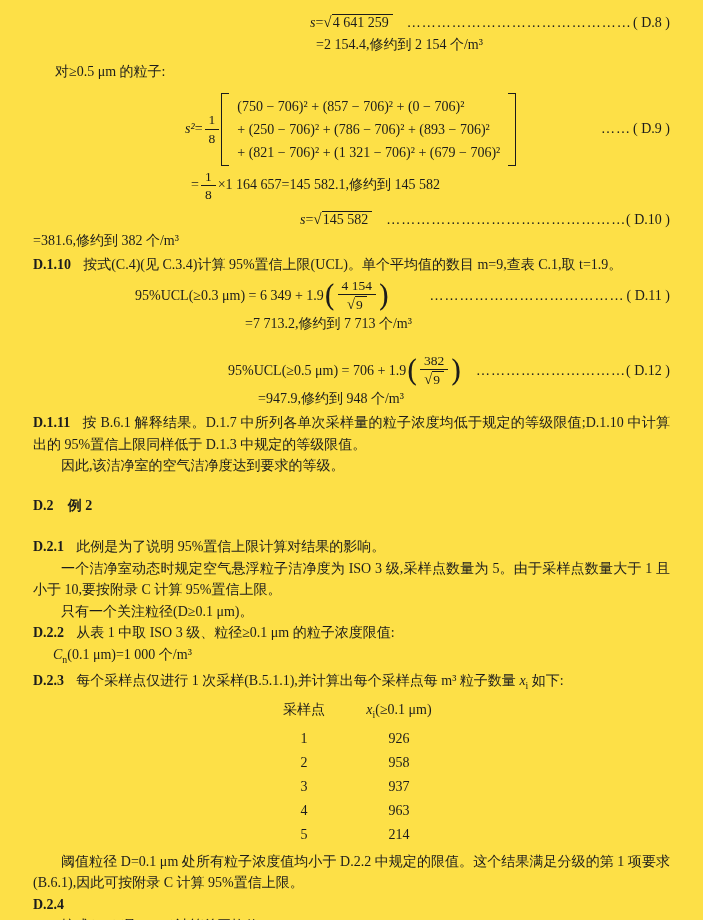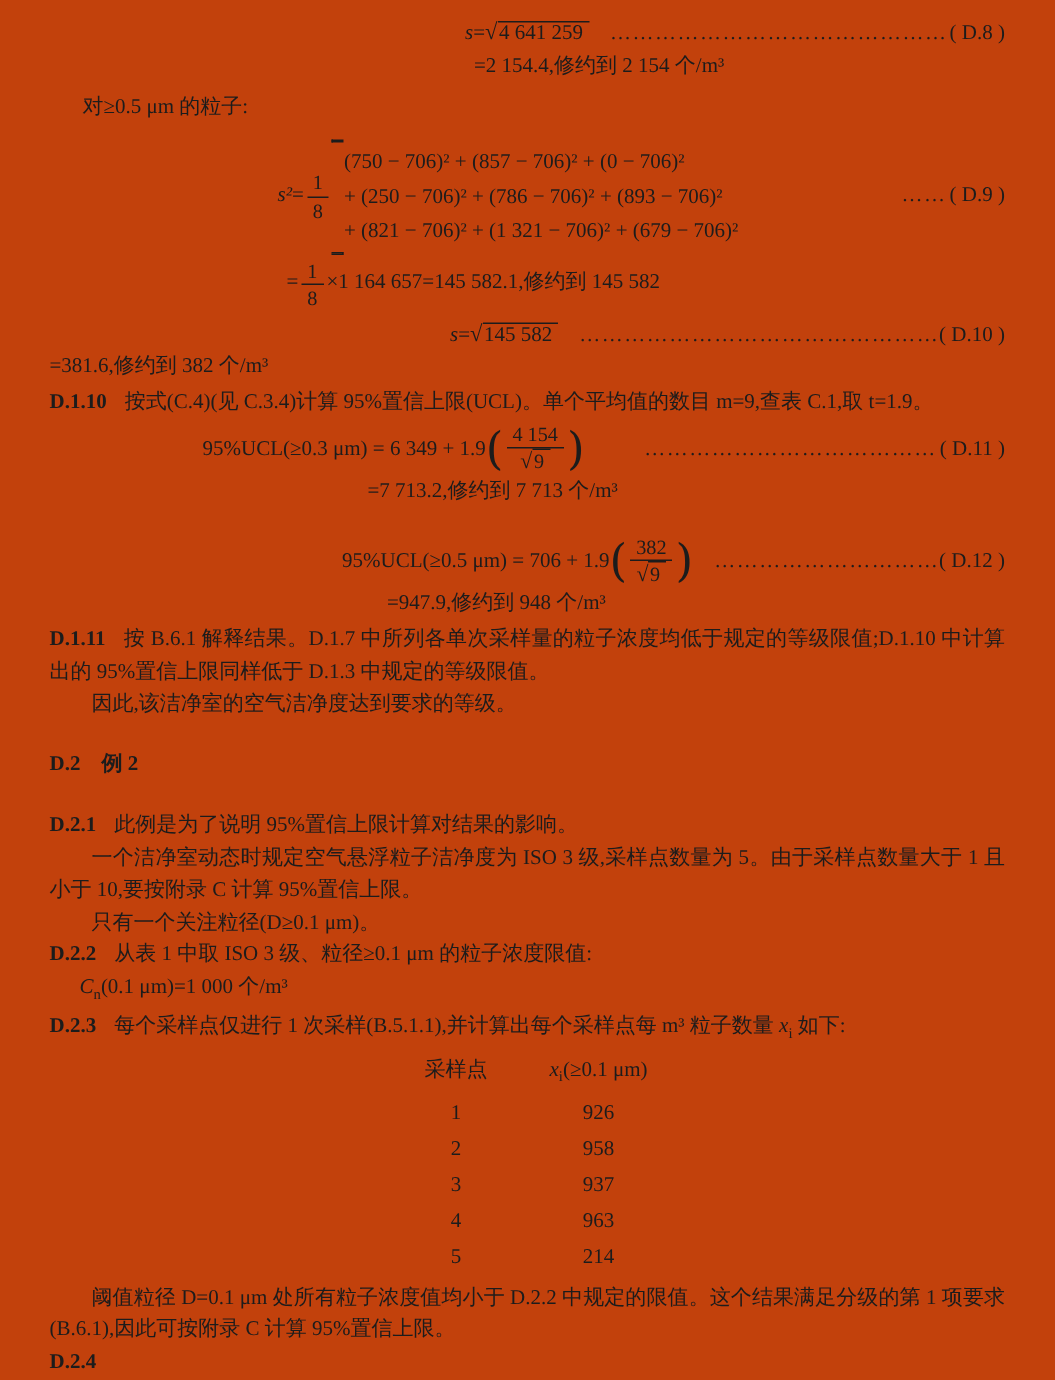--- a/index.html
+++ b/index.html
@@ -37,21 +37,21 @@
   .sbar { border-top:1.3px solid currentColor; padding:0 4px 0 1px; }
 
   
   .frac { display:inline-flex; flex-direction:column; vertical-align:middle;
           text-align:center; line-height:1.12; margin:0 2px; font-size:13.5px; }
   .frac .fn { border-bottom:1.2px solid currentColor; padding:0 4px 1px; }
   .frac .fd { padding-top:1px; }
   .bigp { font-size:215%; font-weight:400; line-height:0.9; font-family:"DejaVu Serif",serif; }
 
   
-  .mgroup { display:inline-flex; align-items:stretch;flex-direction:column; }
+  .mgroup { display:inline-flex; align-items:stretch; }
   .brk { width:7px; }
   .brk.l { border:1.6px solid #1c1c1c; border-right:none; }
   .brk.r { border:1.6px solid #1c1c1c; border-left:none; }
   .mat { display:flex; flex-direction:column; padding:3px 8px; row-gap:2px; }
   .mrow { white-space:nowrap; line-height:21px; }
 
   
   .d8row  { margin-top:4px;  margin-left:277px; }
   .d8res  { margin-left:283px; }
   .pge05  { margin-top:6px; }
@@ -73,21 +73,21 @@
   .stable { margin-top:2px; margin-left:240px; }
   .trow { display:flex; line-height:24px; }
   .tc1 { width:62px;  text-align:center; }
   .tc2 { width:128px; text-align:center; }
   sub { font-size:0.7em; }
   .pthresh { margin-top:4px; }
 </style>
 </head>
 <body>
 
-<div class="page" style="background:#c2410c;color:#1c1c1c">
+<div class="page" style="background:#fde047;color:#1c1c1c">
 
   <div class="eqrow d8row">
     <span class="math"><i class="var">s</i><span>=</span><span class="sqrt"><span class="rad">√</span><span class="sbar">4 641 259</span></span></span>
     <span class="leader">………………………………………………</span>
     <span class="tag">( D.8 )</span>
   </div>
   <div class="d8res">=2 154.4,修约到 2 154 个/m³</div>
 
   <div class="para pge05 ind15">对≥0.5 μm 的粒子:</div>
 

